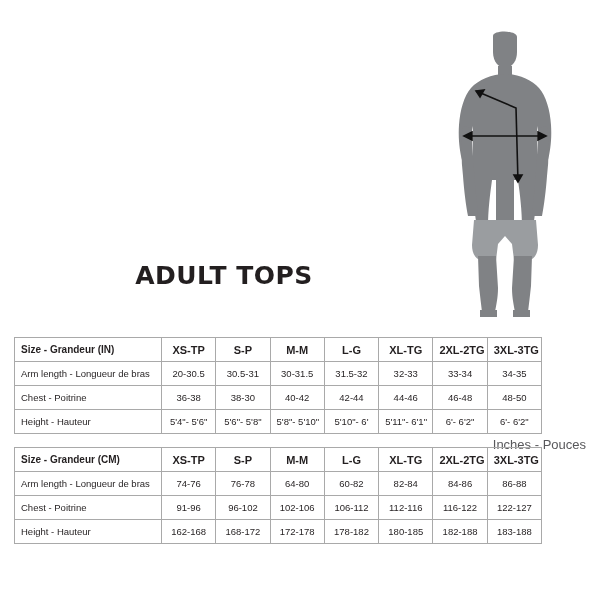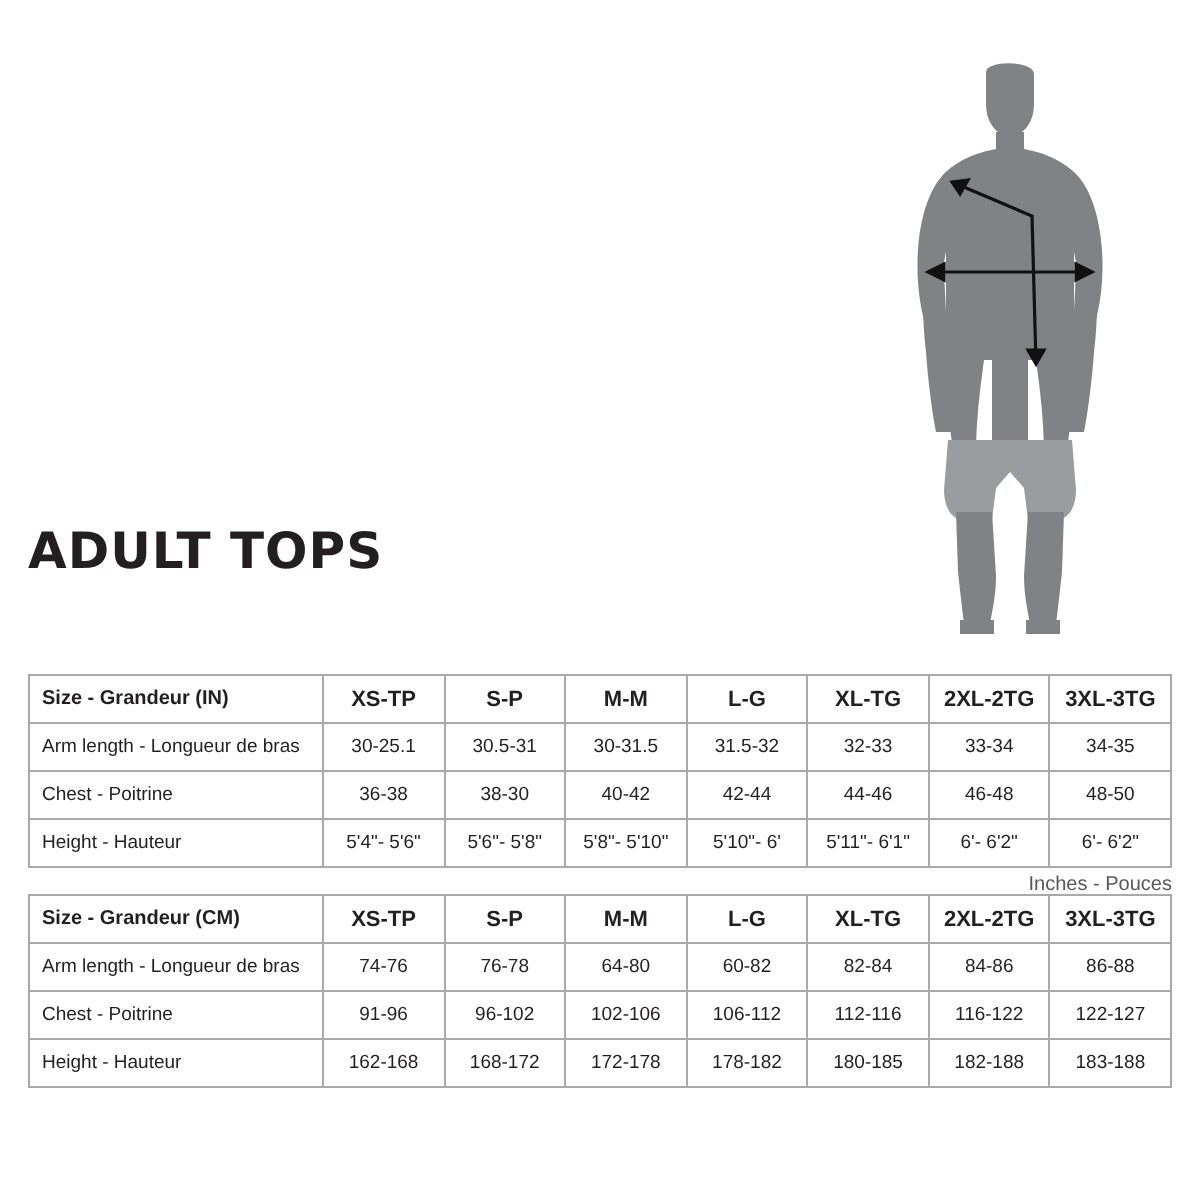--- a/index.html
+++ b/index.html
@@ -30,20 +30,21 @@
     height: 290px;
   }
   .figure svg { display: block; }
 
   
   .titles {
     position: absolute;
     left: 14px;
     top: 262px;
     width: 420px;
+    text-align: center;
   }
   .title-line {
     font-family: "DejaVu Sans", sans-serif;
     font-weight: bold;
     font-size: 25px;
     letter-spacing: 0.5px;
     line-height: 27px;
     color: #231f20;
   }
 
@@ -51,21 +52,21 @@
   .table-wrap {
     position: absolute;
     left: 14px;
     width: 572px;
   }
   .table-wrap.t1 { top: 337px; }
   .table-wrap.t2 { top: 447px; }
 
   table {
     border-collapse: collapse;
-    width: 572px;
+    width: 528px;
     table-layout: fixed;
   }
   table, td, th {
     border: 1px solid #a9a9a9;
   }
   th, td {
     height: 23px;
     font-size: 9.5px;
     color: #231f20;
     padding: 0 6px;
@@ -79,21 +80,21 @@
   }
   th {
     font-weight: bold;
     font-size: 11px;
   }
   th.label-col {
     font-size: 10px;
   }
   .unit-note {
     text-align: right;
-    font-size: 10px;
+    font-size: 13px;
     color: #58585b;
     margin-top: 3px;
     width: 572px;
   }
 </style>
 </head>
 <body>
 
 <div class="page">
 
@@ -171,21 +172,21 @@
           <th>M-M</th>
           <th>L-G</th>
           <th>XL-TG</th>
           <th>2XL-2TG</th>
           <th>3XL-3TG</th>
         </tr>
       </thead>
       <tbody>
         <tr>
           <td class="label-col">Arm length - Longueur de bras</td>
-          <td>30-25.1</td>
+          <td>20-30.5</td>
           <td>30.5-31</td>
           <td>30-31.5</td>
           <td>31.5-32</td>
           <td>32-33</td>
           <td>33-34</td>
           <td>34-35</td>
         </tr>
         <tr>
           <td class="label-col">Chest - Poitrine</td>
           <td>36-38</td>

